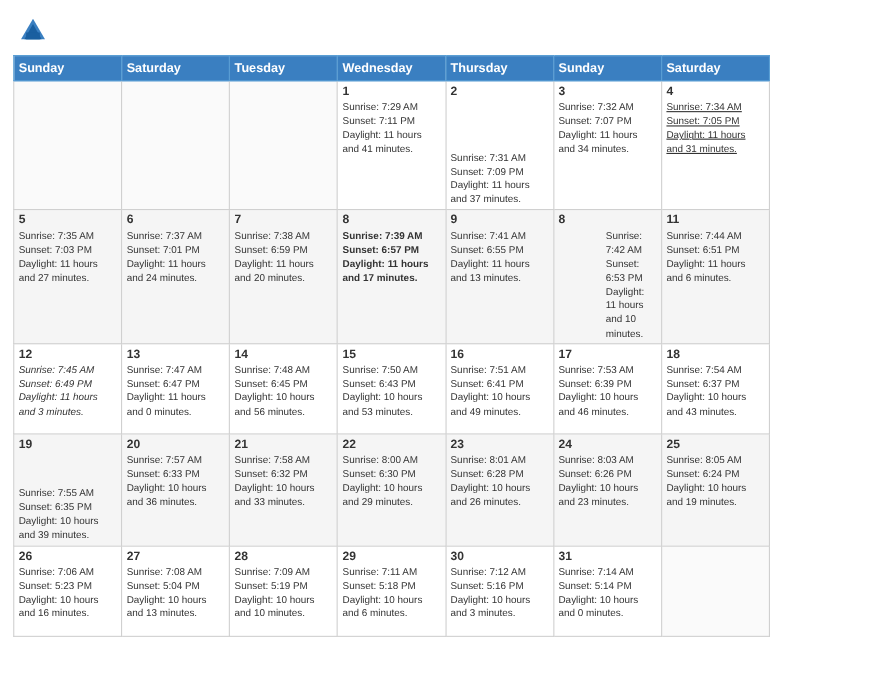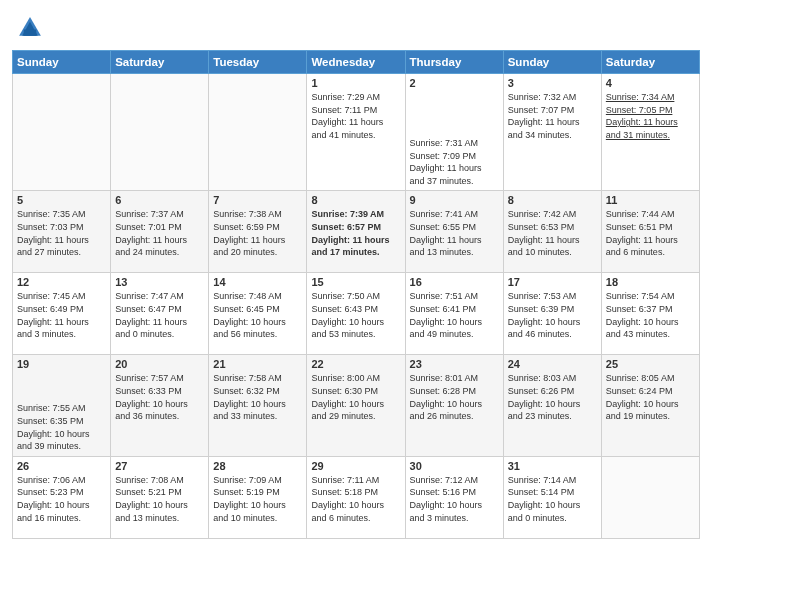--- a/index.html
+++ b/index.html
@@ -199,37 +199,37 @@
             </td>
             <td>
               <span class="day-number">9</span>
               <div class="day-info" style="white-space: pre-line;">Sunrise: 7:41 AM
 Sunset: 6:55 PM
 Daylight: 11 hours
 and 13 minutes.</div>
             </td>
             <td>
               <span class="day-number">8</span>
-              <div class="day-info" style="white-space: pre-line;">Sunrise: 7:42 AM
+              <div class="day-info" style="white-space: pre-line; margin-left: 43px;">Sunrise: 7:42 AM
 Sunset: 6:53 PM
 Daylight: 11 hours
 and 10 minutes.</div>
             </td>
             <td>
               <span class="day-number">11</span>
               <div class="day-info" style="white-space: pre-line;">Sunrise: 7:44 AM
 Sunset: 6:51 PM
 Daylight: 11 hours
 and 6 minutes.</div>
             </td>
           </tr>
           <tr>
             <td>
               <span class="day-number">12</span>
-              <div class="day-info" style="white-space: pre-line;">Sunrise: 7:45 AM
+              <div class="day-info" style="white-space: pre-line; font-style: italic;">Sunrise: 7:45 AM
 Sunset: 6:49 PM
 Daylight: 11 hours
 and 3 minutes.</div>
             </td>
             <td>
               <span class="day-number">13</span>
               <div class="day-info" style="white-space: pre-line;">Sunrise: 7:47 AM
 Sunset: 6:47 PM
 Daylight: 11 hours
 and 0 minutes.</div>
@@ -325,21 +325,21 @@
             <td>
               <span class="day-number">26</span>
               <div class="day-info" style="white-space: pre-line;">Sunrise: 7:06 AM
 Sunset: 5:23 PM
 Daylight: 10 hours
 and 16 minutes.</div>
             </td>
             <td>
               <span class="day-number">27</span>
               <div class="day-info" style="white-space: pre-line;">Sunrise: 7:08 AM
-Sunset: 5:21 PM
+Sunset: 5:04 PM
 Daylight: 10 hours
 and 13 minutes.</div>
             </td>
             <td>
               <span class="day-number">28</span>
               <div class="day-info" style="white-space: pre-line;">Sunrise: 7:09 AM
 Sunset: 5:19 PM
 Daylight: 10 hours
 and 10 minutes.</div>
             </td>

